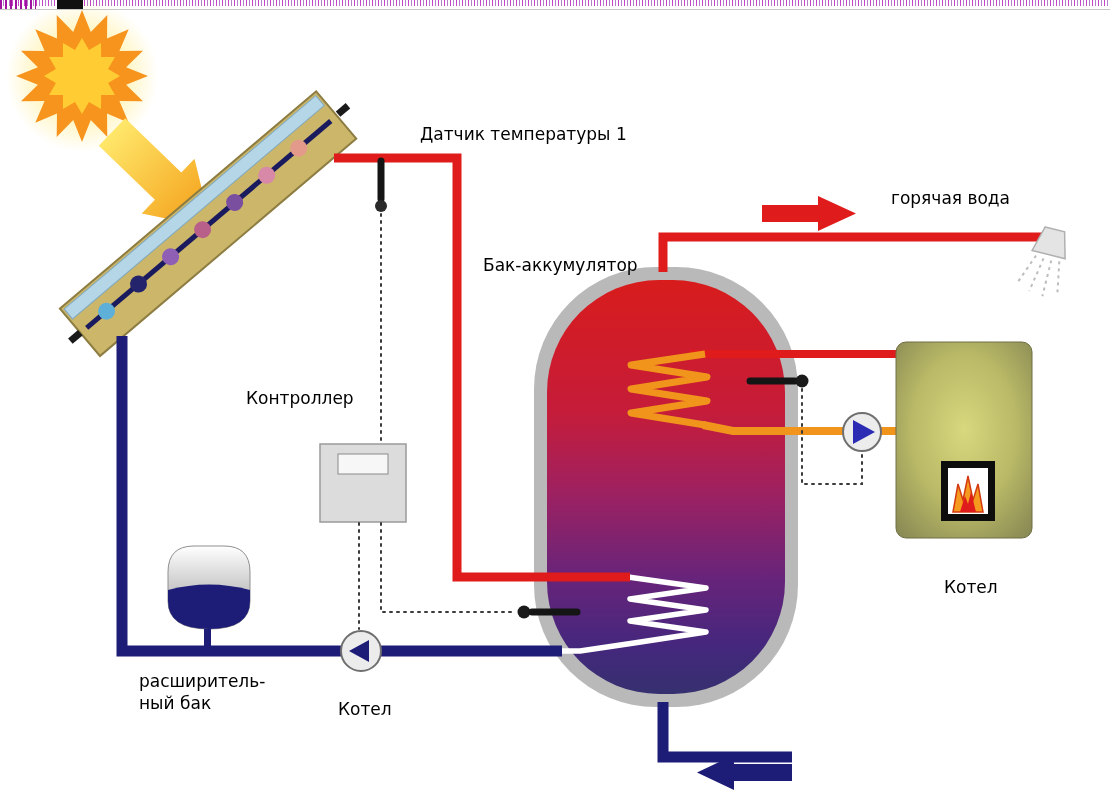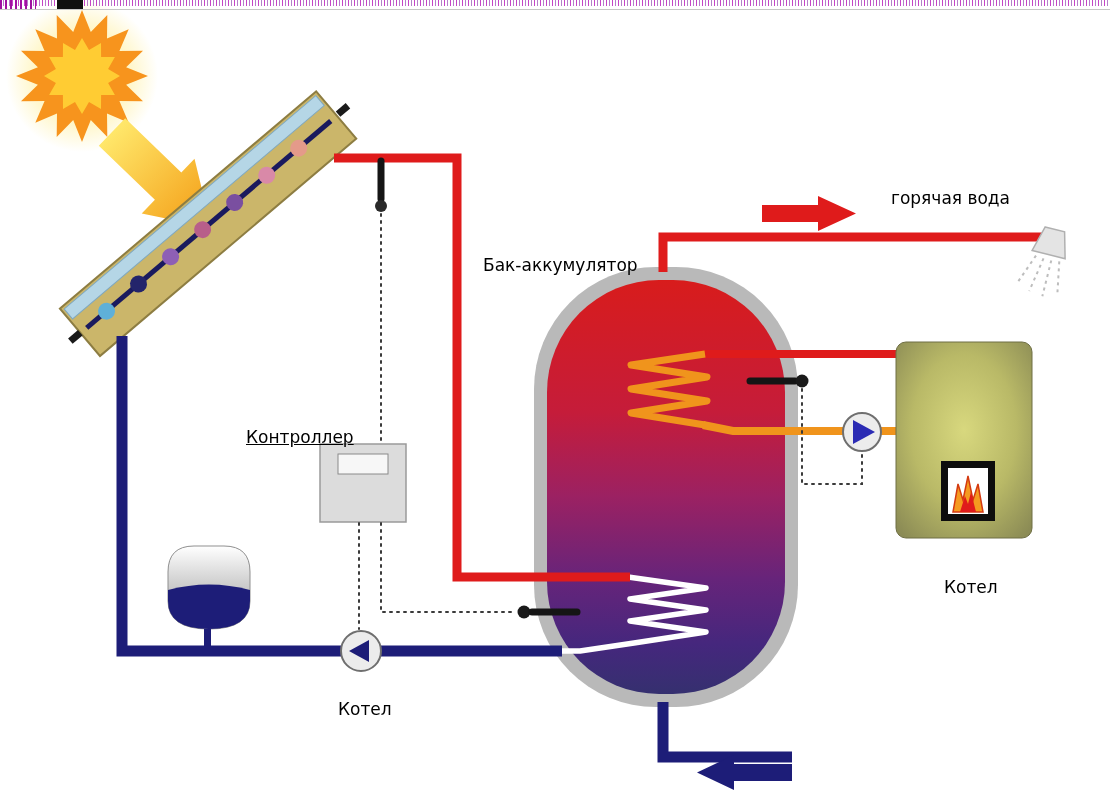--- a/index.html
+++ b/index.html
@@ -156,19 +156,24 @@
       <circle cx="862" cy="432" r="19" fill="#ececec" stroke="#6f6f6f" stroke-width="2"></circle>
       <polygon points="875,432 853,420 853,444" fill="#2b2bb4"></polygon>
     </g>
   </svg>
 
   <div class="wm-band"></div>
   <div class="wm-left"></div>
   <div class="wm-black"></div>
   <div class="wm-line"></div>
 
+  <div class="lbl" style="left:420px; top:123px;">Датчик температуры 1</div>
   <div class="lbl" style="left:483px; top:254px;">Бак-аккумулятор</div>
-  <div class="lbl" style="left:246px; top:426px;text-decoration:underline;">Контроллер</div>
+  <div class="lbl" style="left:246px; top:387px;">Контроллер</div>
   <div class="lbl" style="left:338px; top:698px;">Котел</div>
+  <div class="lbl" style="left:139px; top:670px;">
+    <div>расширитель-</div>
+    <div>ный бак</div>
+  </div>
   <div class="lbl" style="left:944px; top:576px;">Котел</div>
   <div class="lbl" style="left:891px; top:187px;">горячая вода</div>
 
 </div>
 
 </body></html>

